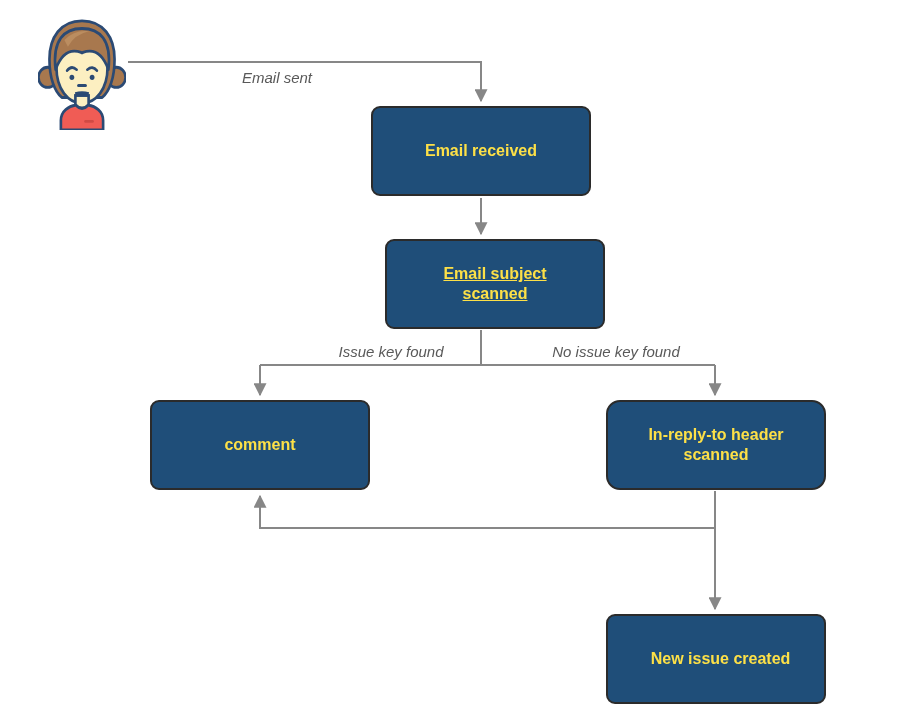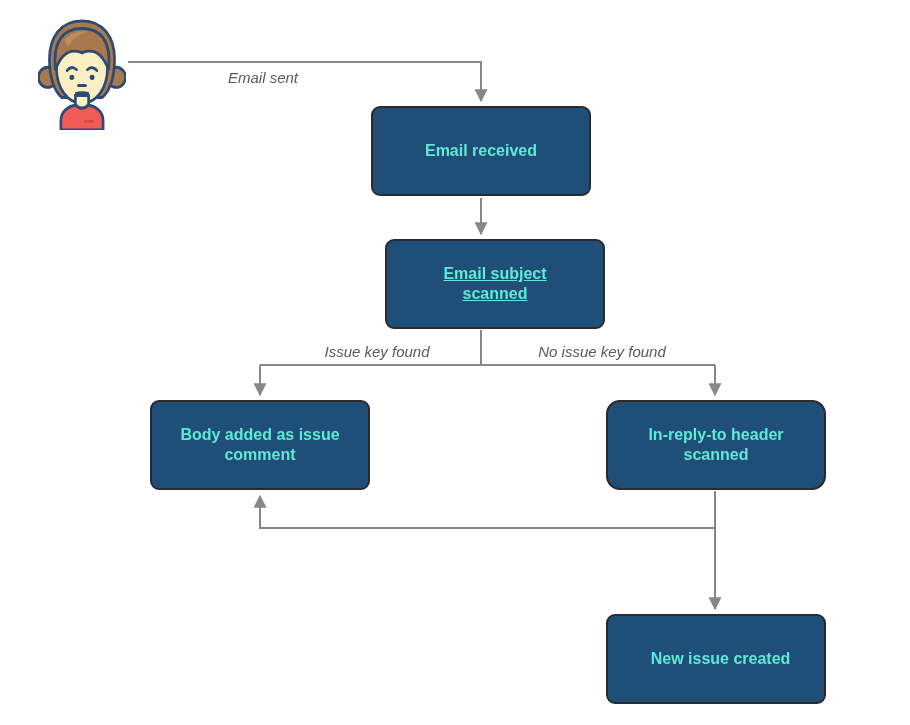--- a/index.html
+++ b/index.html
@@ -22,41 +22,42 @@
     height: 725px;
   }
   .node {
     position: absolute;
     width: 220px;
     height: 90px;
     box-sizing: border-box;
     background: #1f4e79;
     border: 2px solid #2b2b2b;
     border-radius: 9px;
-    color: #5eead4;
+    color: #fde047;
     font-size: 16px;
     font-weight: bold;
     line-height: 20px;
     display: flex;
     flex-direction: column;
     align-items: center;
     justify-content: center;
     text-align: center;
     padding: 0 10px;
   }
   .node span { display: block; }
   .edge-label {
     position: absolute;
     color: #595959;
     font-size: 15px;
     font-style: italic;
     white-space: nowrap;
     transform: translateX(-50%);
     text-align: center;
     line-height: 17px;
+    margin-left: 14px;
   }
   .edge-label span { display: block; }
   #node-email-received        { left: 371px; top: 106px; }
   #node-email-subject-scanned { left: 385px; top: 239px; text-decoration: underline; }
   #node-body-added            { left: 150px; top: 400px; }
   #node-in-reply-to           { left: 606px; top: 400px; border-radius: 14px; }
   #node-new-issue             { left: 606px; top: 614px; padding-left: 19px; }
   #label-email-sent     { left: 263px; top: 69px;  }
   #label-issue-key      { left: 377px; top: 343px; }
   #label-no-issue-key   { left: 602px; top: 343px; }
@@ -112,21 +113,20 @@
   <div class="node" id="node-email-received">
     <span>Email received</span>
   </div>
 
   <div class="node" id="node-email-subject-scanned">
     <span>Email subject</span>
     <span>scanned</span>
   </div>
 
   <div class="node" id="node-body-added">
-    <span>Body added as issue</span>
     <span>comment</span>
   </div>
 
   <div class="node" id="node-in-reply-to">
     <span>In-reply-to header</span>
     <span>scanned</span>
   </div>
 
   <div class="node" id="node-new-issue">
     <span>New issue created</span>

